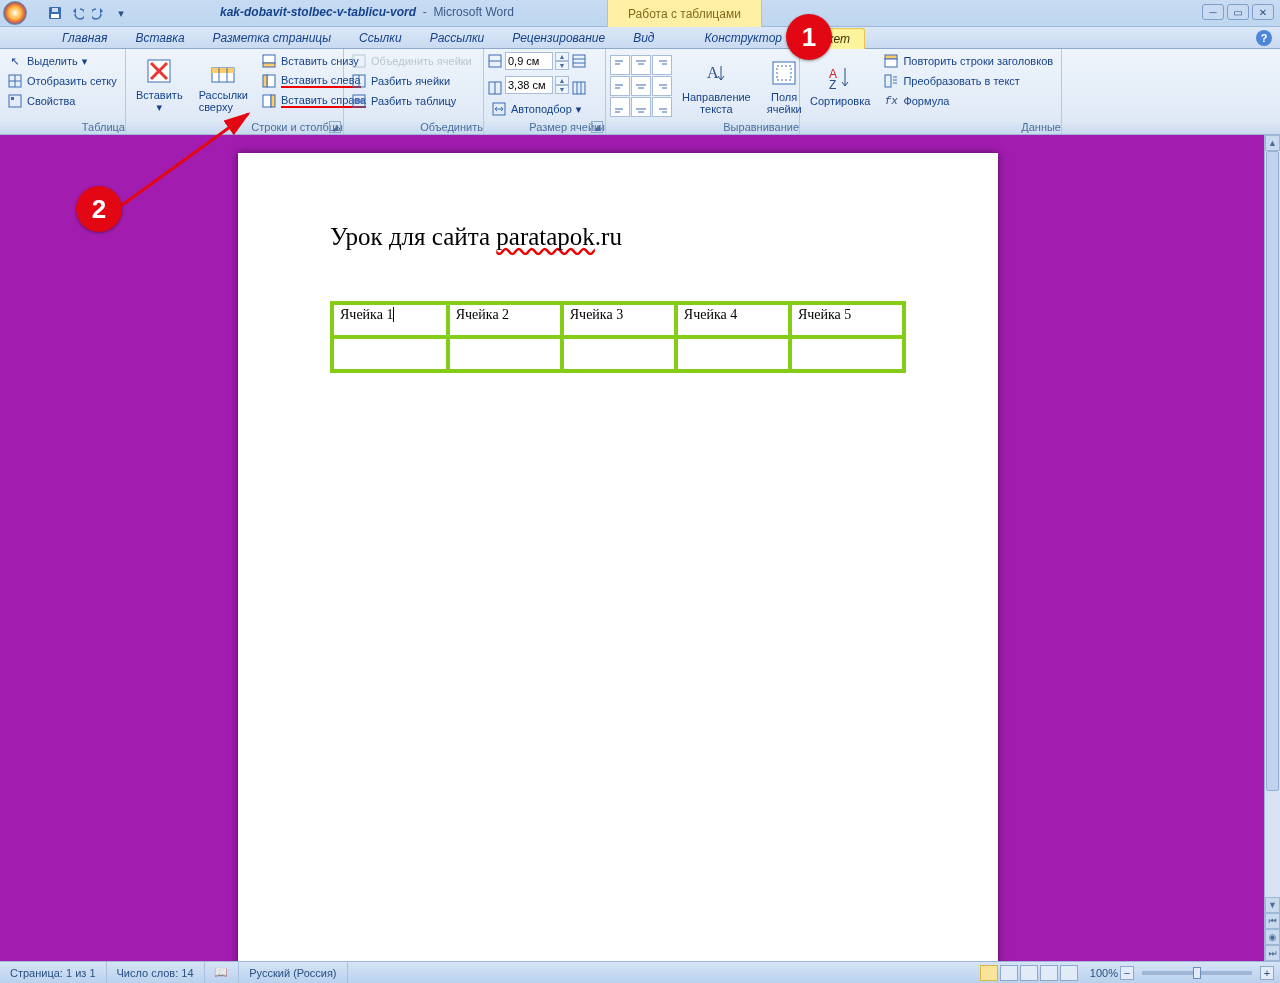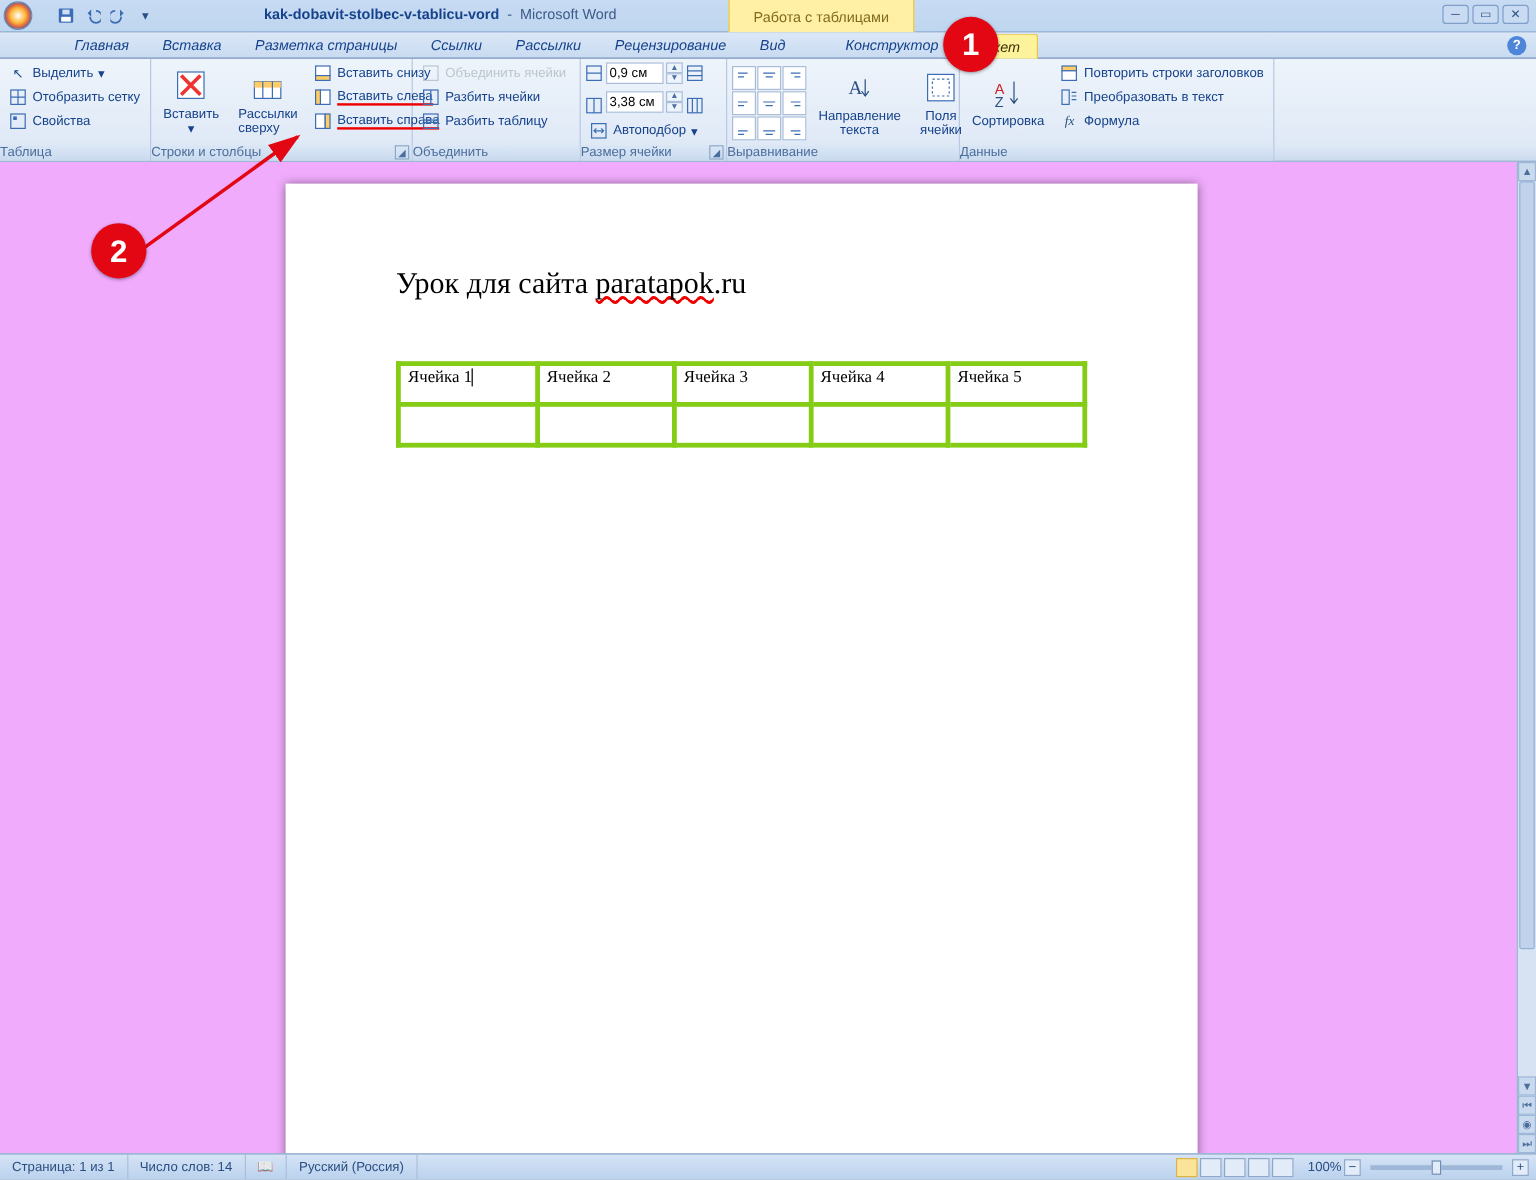--- a/index.html
+++ b/index.html
@@ -25,21 +25,21 @@
   }
   .office-circle {
     width: 24px; height: 24px; border-radius: 50%;
     background: radial-gradient(#fff, #ffb638 40%, #d64 60%, #36a 80%);
     border: 1px solid #6a8bb8;
     margin: 1px;
   }
   .qat { display: flex; align-items: center; gap: 4px; margin-left: 4px; }
   .qat-btn { width:18px; height:18px; display:flex; align-items:center; justify-content:center; color:#2a4f82; }
   .title-center { position: absolute; left: 220px; top: 5px; font-size: 12px; color:#3d5a88;}
-  .title-center b { color:#15428b; font-weight: bold; }
+  .title-center b { color:#15428b; font-weight: bold; font-style: italic; }
   .title-context {
     position:absolute; left:607px; top:0; height:27px; display:flex; align-items:center;
     background:#fff0a5; padding: 0 20px; font-size:12px; color:#826b1c;
     border-left:1px solid #e1c34b; border-right:1px solid #e1c34b;
   }
   .win-ctrls { position:absolute; right:6px; top:4px; display:flex; gap:3px; }
   .win-ctrl { width:22px; height:16px; background:#c9dbf2; border:1px solid #7f9ec8; border-radius:3px; display:flex; align-items:center; justify-content:center; font-size:10px; color:#2a4f82;}
   
   .tabs {
     height: 22px;
@@ -70,21 +70,21 @@
     display: flex;
     border-bottom: 1px solid #9fb7d6;
   }
   .group {
     border-right: 1px solid #b7c9e2;
     display:flex; flex-direction:column;
     padding: 2px 4px 0 4px;
   }
   .group-body { flex:1; display:flex; align-items:flex-start; gap:4px; }
   .group-label {
-    text-align:left; font-size:11px; color:#4c6e9c; padding-bottom:1px;
+    text-align:right; font-size:11px; color:#4c6e9c; padding-bottom:1px;
     background: linear-gradient(#dbe7f6, #c9daee);
     margin: 0 -4px;
     position:relative;
   }
   .dlg-launcher {
     position:absolute; right:2px; bottom:1px; width:12px; height:12px;
     border:1px solid #8ea8cc; font-size:8px; color:#4c6e9c;
     display:flex; align-items:center; justify-content:center;
   }
   .rbtn-sm { display:flex; align-items:center; gap:4px; height:20px; padding:0 3px; color:#15428b; white-space:nowrap; cursor:pointer;}
@@ -97,21 +97,21 @@
   .spinner input { width:48px; height:18px; font-size:11px; border:1px solid #a9bdd9; background:#fff; padding:0 2px;}
   .spin-btns { display:flex; flex-direction:column;}
   .spin-btns span { width:14px; height:9px; border:1px solid #a9bdd9; background:#eef4fb; font-size:7px; text-align:center; line-height:7px; color:#4c6e9c;}
   .align-grid { display:grid; grid-template-columns: repeat(3, 20px); grid-template-rows:repeat(3,20px); gap:1px;}
   .align-grid div { border:1px solid #a9bdd9; background:#fff; display:flex; align-items:center; justify-content:center;}
   .align-grid div svg { width:14px; height:14px;}
 
   
   .docarea {
     position:absolute; top:135px; left:0; right:16px; bottom:22px;
-    background:#f0abfc;
+    background:#a21caf;
     overflow:hidden;
     padding-left:28px;
   }
   .page {
     position:absolute; left:238px; top:18px;
     width:760px; height:840px;
     background:#fff;
     box-shadow: 0 0 8px rgba(0,0,0,.5);
     padding: 70px 92px;
   }
@@ -520,21 +520,21 @@
             <span class="ic">
               <svg width="14" height="14">
                 <rect x="1" y="1" width="6" height="12" fill="none" stroke="#3b6db5"></rect>
                 <path d="M9 3h4M9 6h4M9 9h4" stroke="#3b6db5"></path>
               </svg>
             </span>
             <span>Преобразовать в текст</span>
           </div>
         <div class="rbtn-sm">
             <span class="ic">
-              <i style="font-style:italic;color:#2a4f82;font-family:Liberation Serif, serif">fx</i>
+              <i style="font-style:italic;color:#2a4f82;font-family:Liberation Mono, monospace">fx</i>
             </span>
             <span>Формула</span>
           </div>
       </div>
     </div>
     <div class="group-label">Данные</div>
   </div>
 </div>
 
 <div class="docarea">

